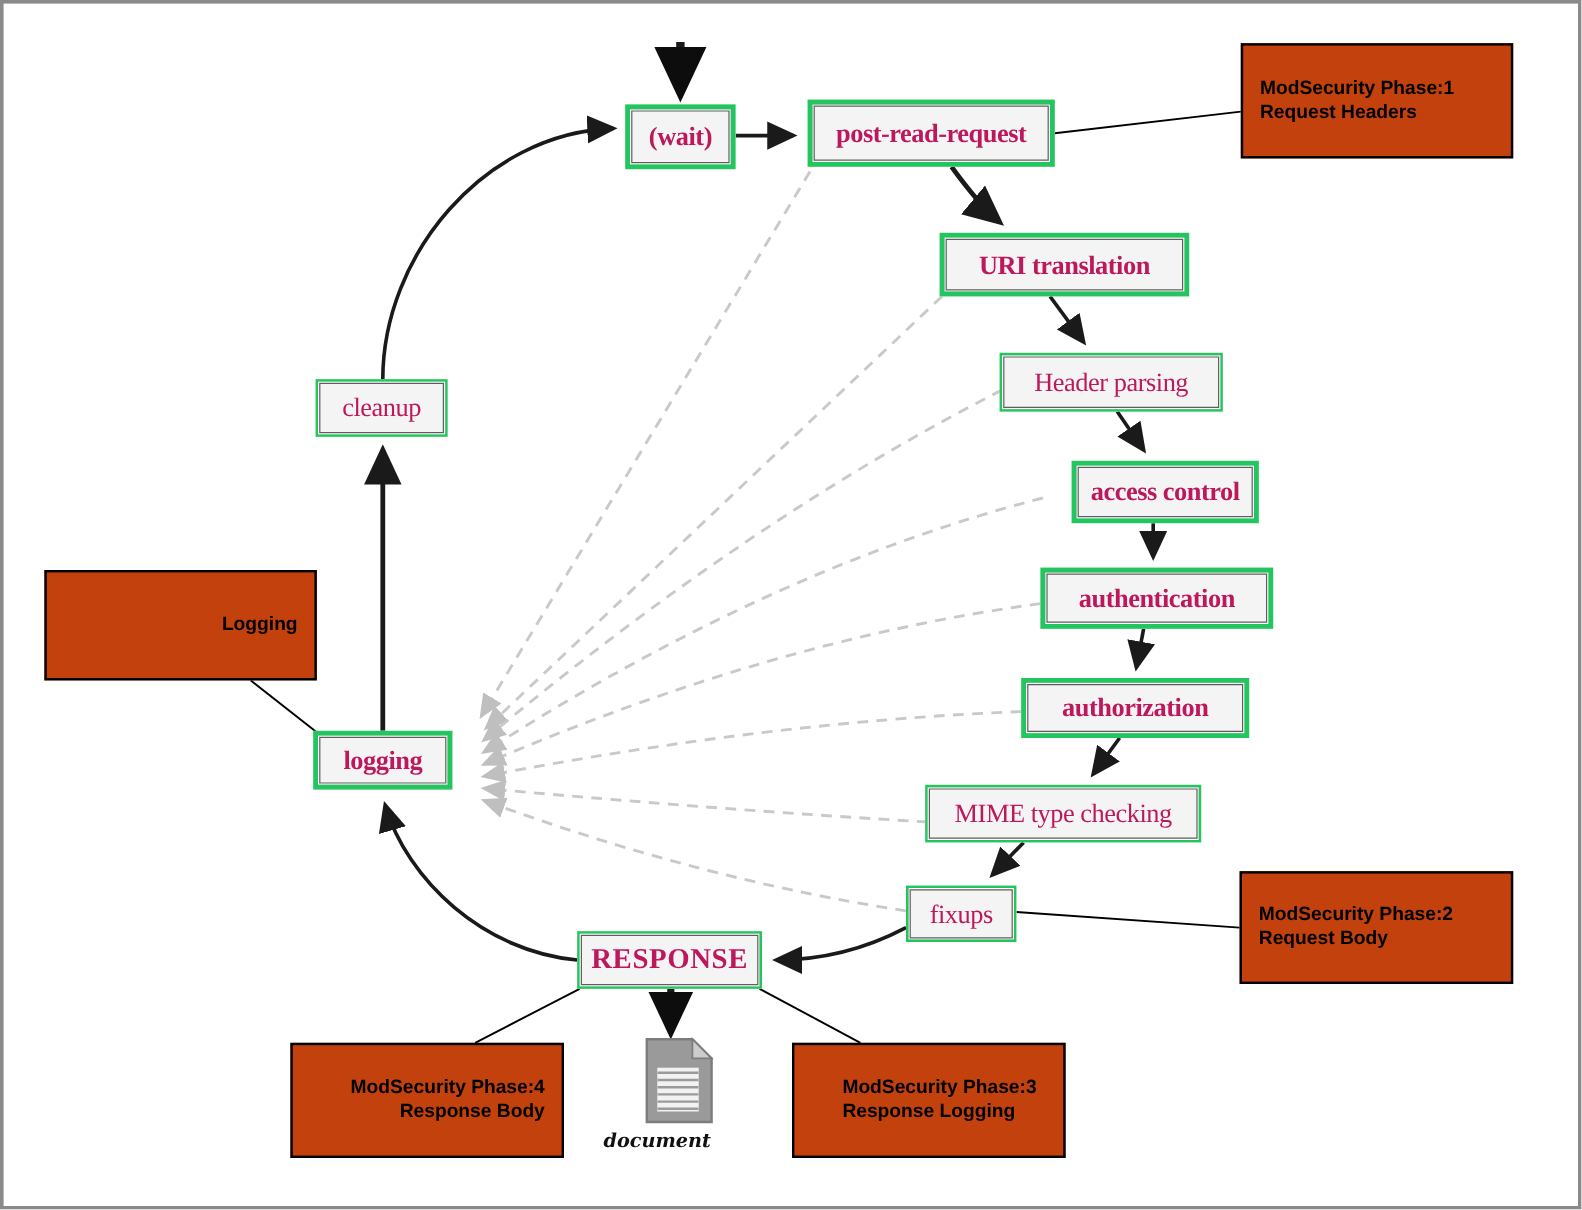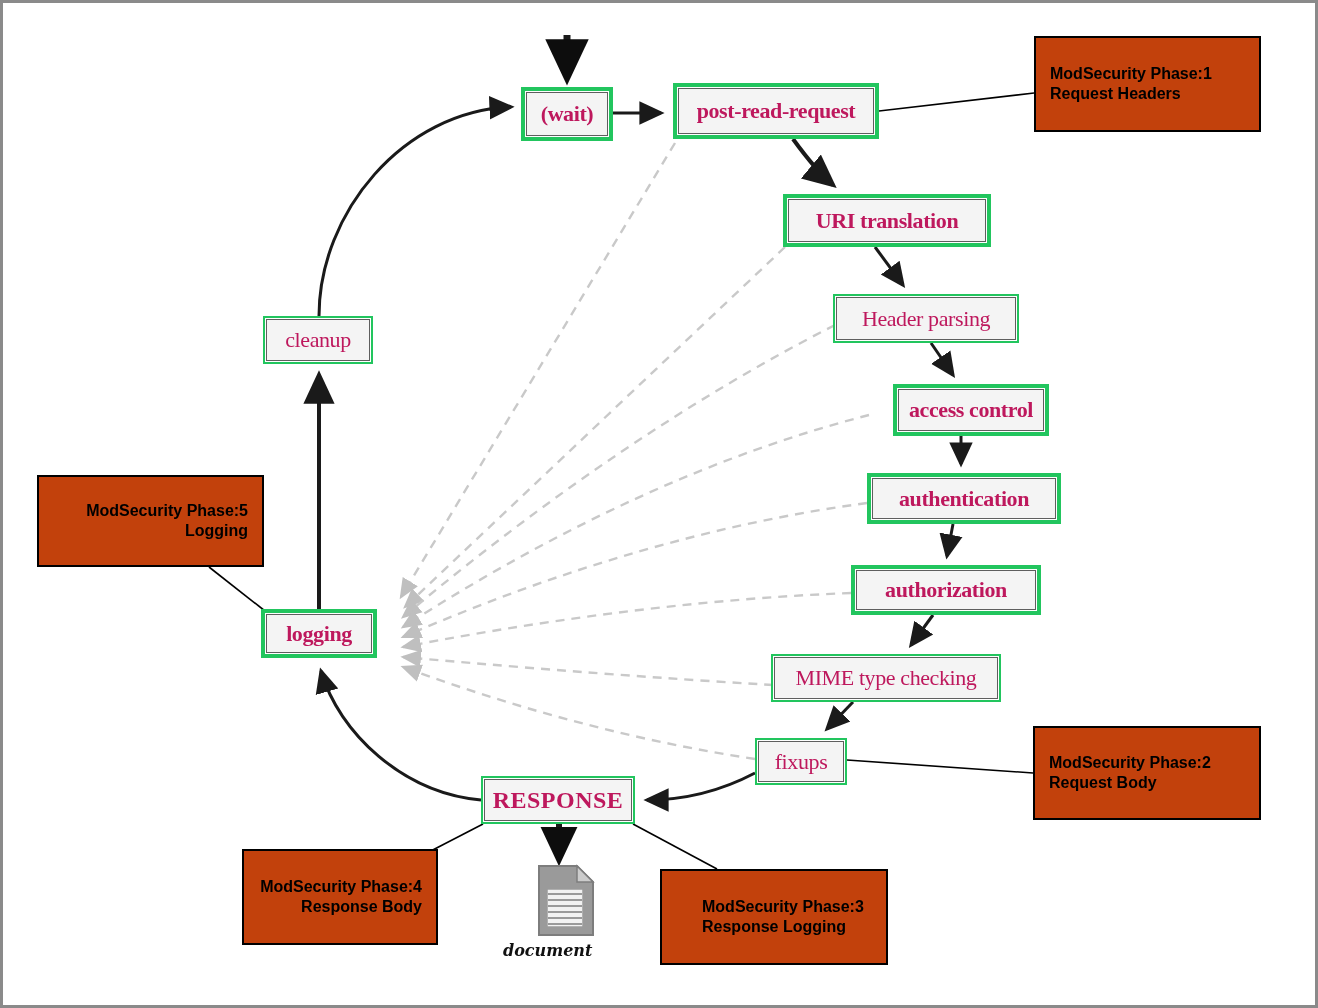--- a/index.html
+++ b/index.html
@@ -194,30 +194,29 @@
     </svg>
   </div>
   <div class="doc-label" id="doc-label" style="left: 500px; top: 938px;">document</div>
 
   <div class="note" style="left: 1031px; top: 33px; width: 227px; height: 96px;">
     <span>ModSecurity Phase:1</span>
     <span>Request Headers</span>
   </div>
 
   <div class="note right-align" style="left: 34px; top: 472px; width: 227px; height: 92px;">
-    <span>ModSecurity Phase:5</span>
     <span>Logging</span>
   </div>
 
   <div class="note" style="left: 1030px; top: 723px; width: 228px; height: 94px;">
     <span>ModSecurity Phase:2</span>
     <span>Request Body</span>
   </div>
 
-  <div class="note right-align" style="left: 239px; top: 846px; width: 196px; height: 96px;">
+  <div class="note right-align" style="left: 239px; top: 866px; width: 228px; height: 96px;">
     <span>ModSecurity Phase:4</span>
     <span>Response Body</span>
   </div>
 
   <div class="note" style="left: 657px; top: 866px; width: 228px; height: 96px; padding-left: 40px;">
     <span>ModSecurity Phase:3</span>
     <span>Response Logging</span>
   </div>
 
 </div>

